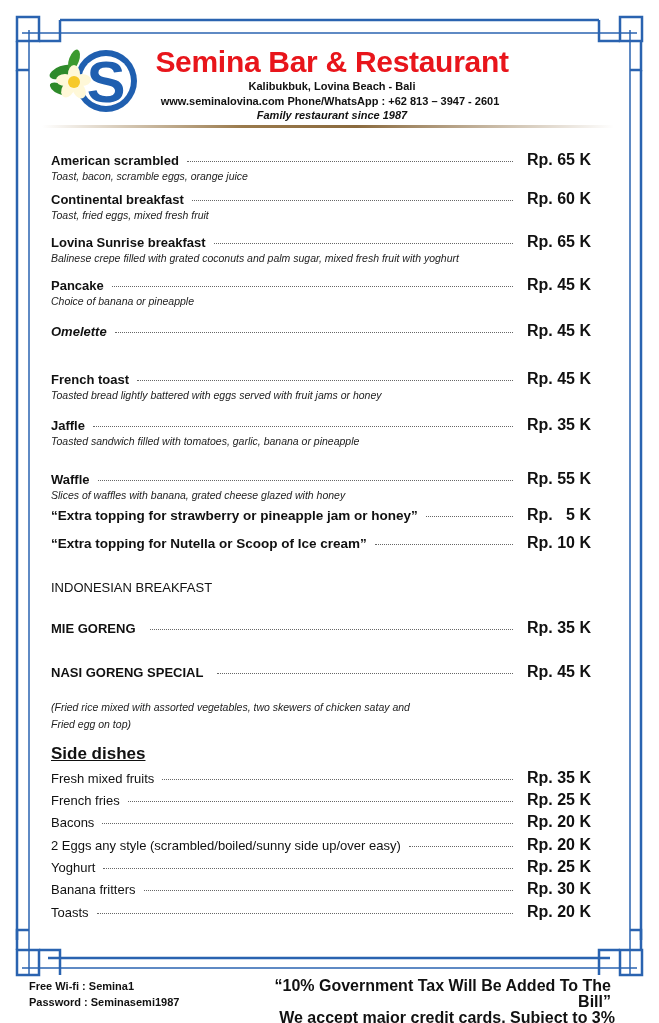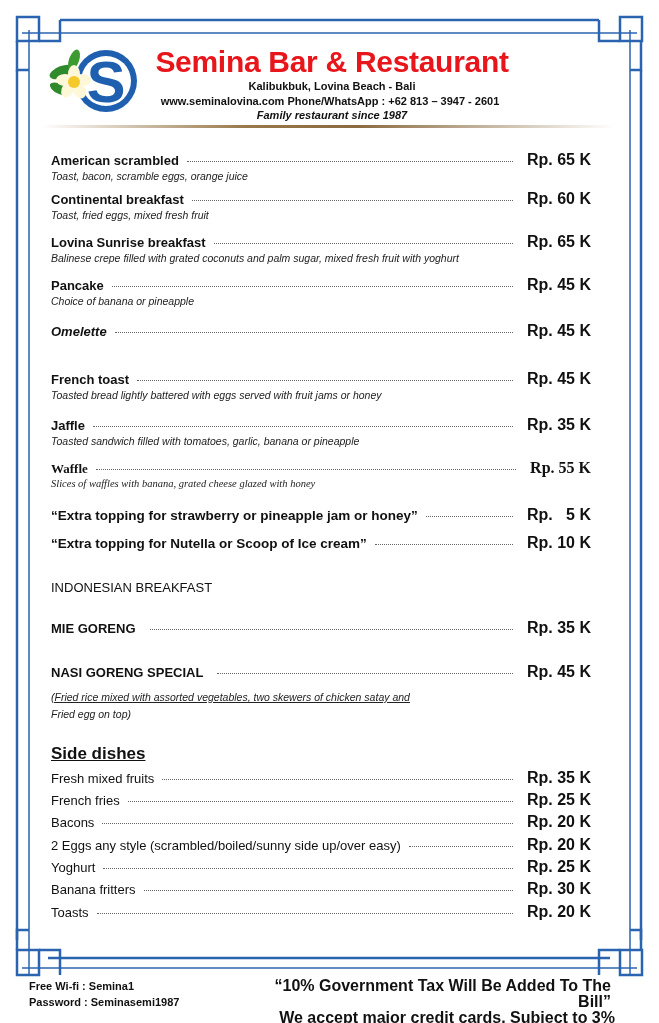--- a/index.html
+++ b/index.html
@@ -146,21 +146,21 @@
   <div class="desc">Toasted bread lightly battered with eggs served with fruit jams or honey</div>
 </div>
 <div class="item" style="top:416px;">
   <div class="row">
       <span class="name">Jaffle</span>
       <span class="dots"></span>
       <span class="price">Rp. 35 K</span>
     </div>
   <div class="desc">Toasted sandwich filled with tomatoes, garlic, banana or pineapple</div>
 </div>
-<div class="item" style="top:459px;font-family:Liberation Serif, serif;">
+<div class="item" style="top:470px;">
   <div class="row">
       <span class="name">Waffle</span>
       <span class="dots"></span>
       <span class="price">Rp. 55 K</span>
     </div>
   <div class="desc">Slices of waffles with banana, grated cheese glazed with honey</div>
 </div>
 
 <div class="item" style="top:506px;">
   <div class="row">
@@ -184,21 +184,21 @@
       <span class="dots" style="margin-left:14px;"></span>
       <span class="price">Rp. 35 K</span>
     </div>
 </div>
 <div class="item" style="top:663px;">
   <div class="row">
       <span class="name">NASI GORENG SPECIAL</span>
       <span class="dots" style="margin-left:14px;"></span>
       <span class="price">Rp. 45 K</span>
     </div>
-  <div class="desc" style="margin-top:8px;line-height:17px;text-decoration:underline;">(Fried rice mixed with assorted vegetables, two skewers of chicken satay and</div>
+  <div class="desc" style="margin-top:18px;line-height:17px;">(Fried rice mixed with assorted vegetables, two skewers of chicken satay and</div>
   <div class="desc" style="line-height:17px;">Fried egg on top)</div>
 </div>
 
 <div class="side-title">Side dishes</div>
 <div class="item side" style="top:769px;">
   <div class="row">
       <span class="name">Fresh mixed fruits</span>
       <span class="dots"></span>
       <span class="price">Rp. 35 K</span>
     </div>

